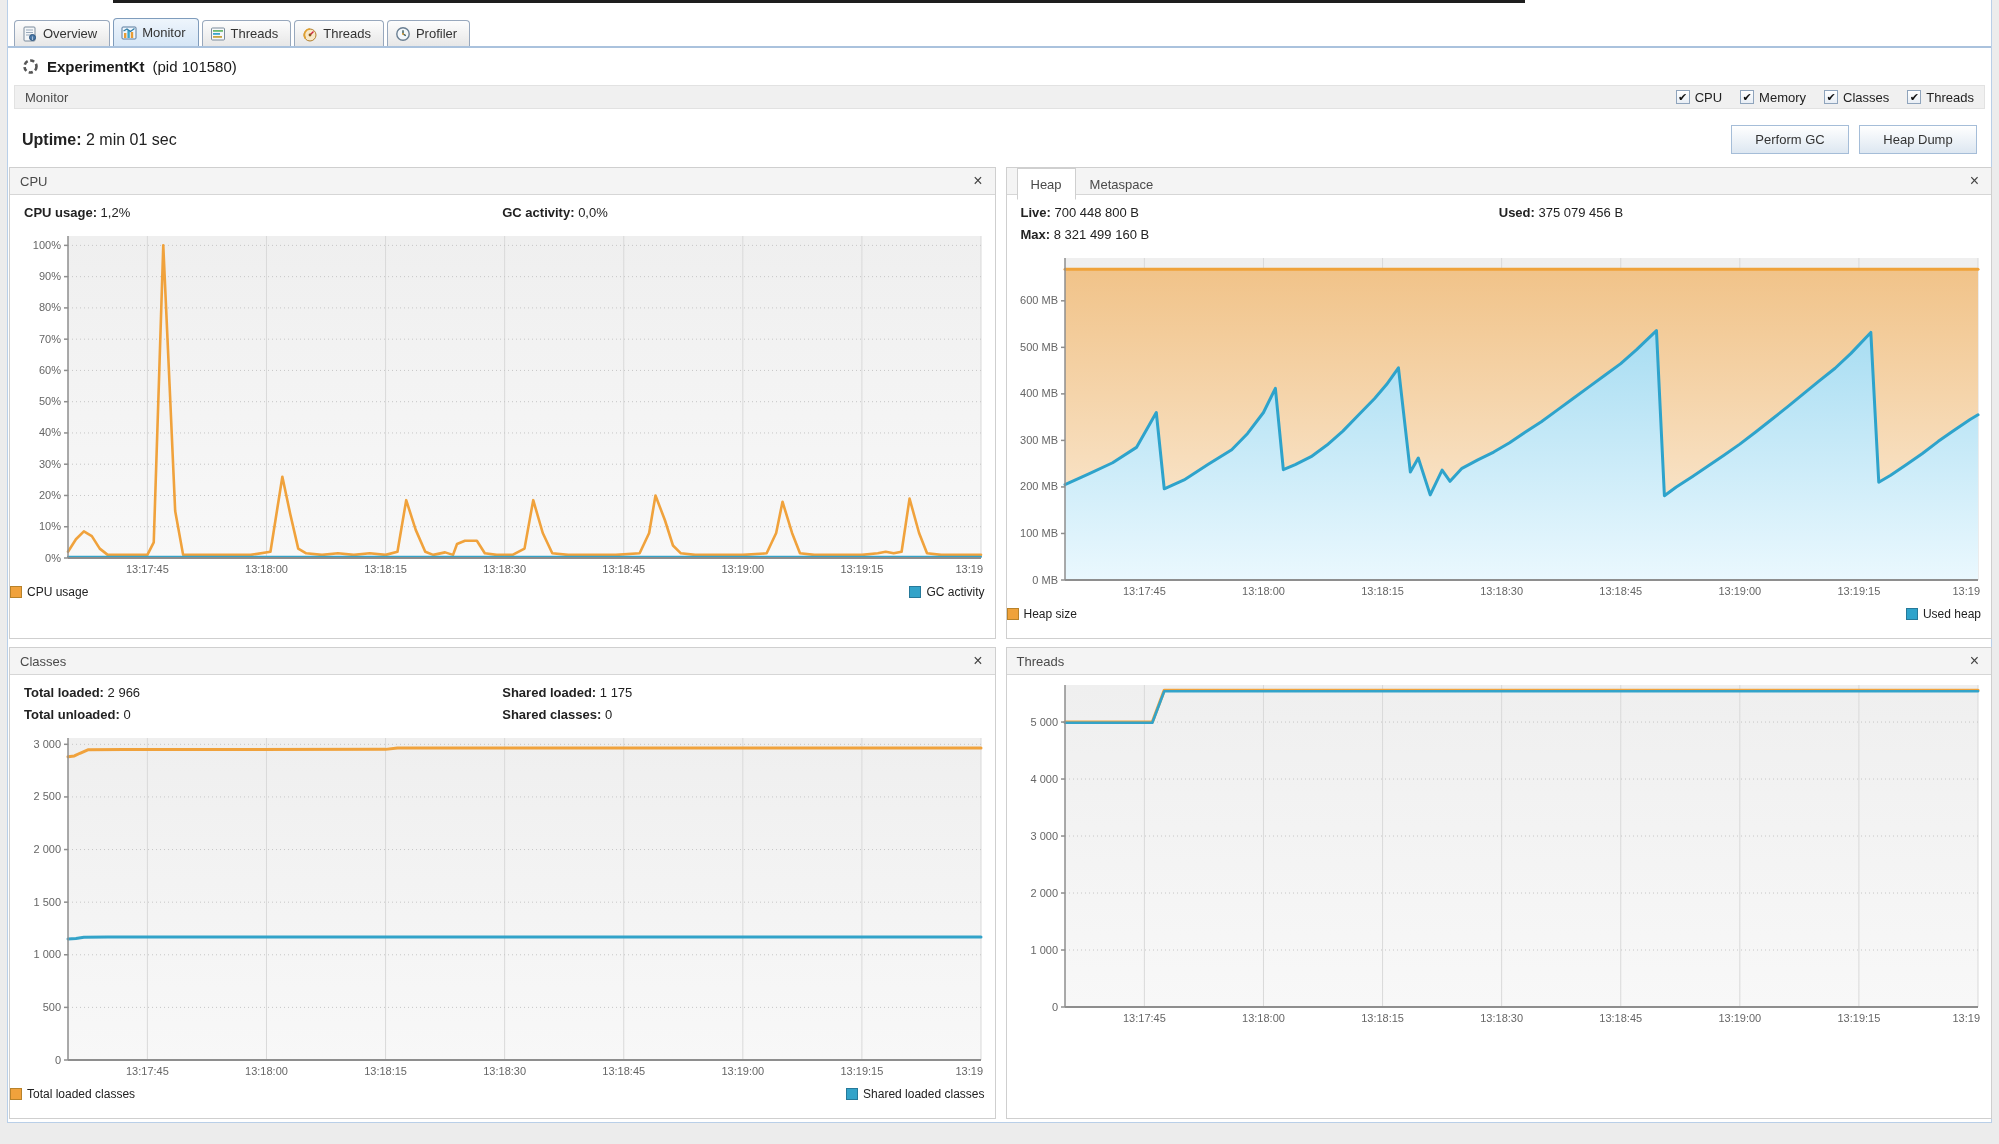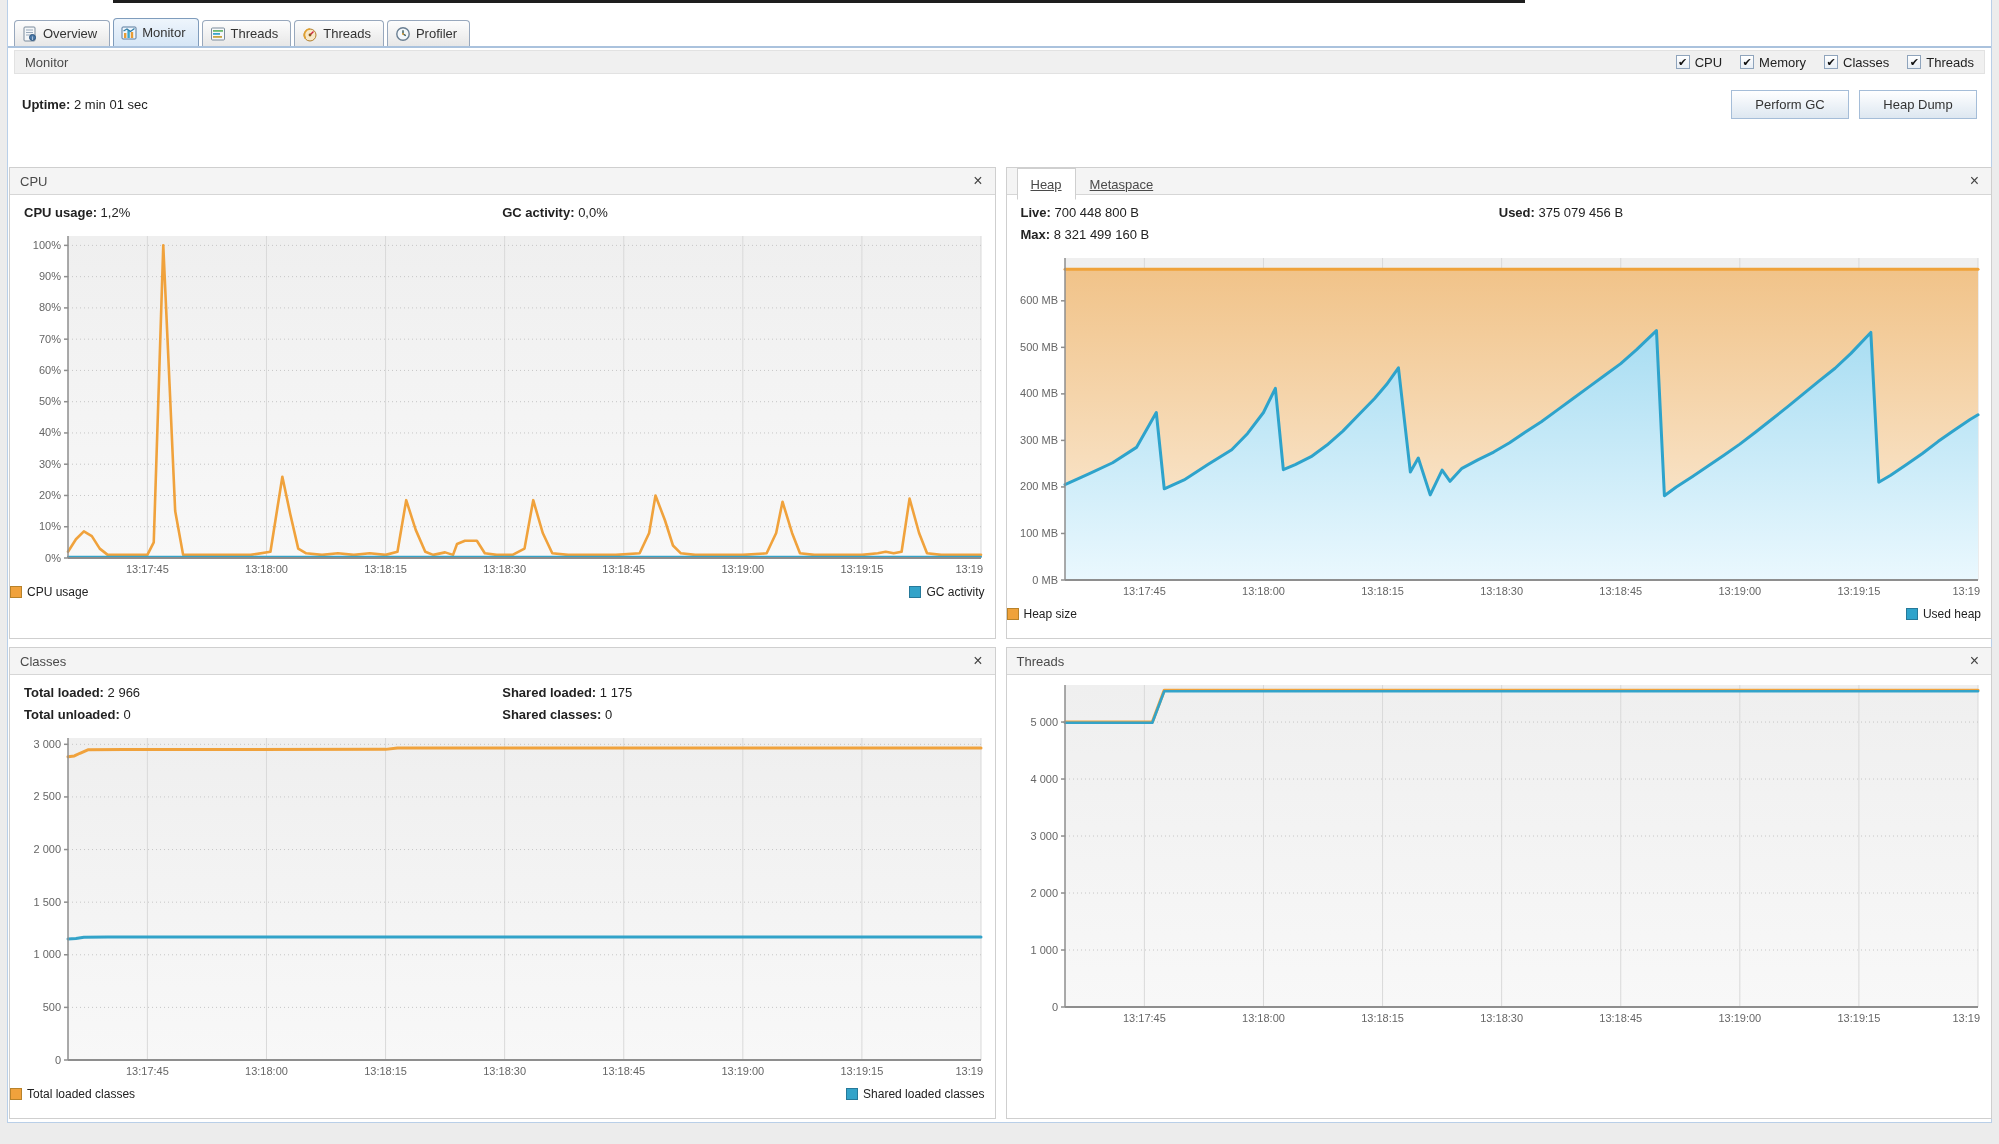--- a/index.html
+++ b/index.html
@@ -28,36 +28,36 @@
   .secbar { margin:2px 6px 0 6px; height:24px; background:#f0f0f0; border:1px solid #e2e2e2;
             display:flex; align-items:center; justify-content:space-between; padding:0 10px; }
   .secbar .sectitle { font-size:13px; color:#4a4a4a; }
   .toggles { display:flex; gap:18px; align-items:center; }
   .toggle { display:flex; gap:5px; align-items:center; font-size:13px; color:#222; cursor:default; }
   .cb { width:14px; height:14px; background:linear-gradient(#ffffff,#e8eef5); border:1px solid #8fa4bc;
         display:flex; align-items:center; justify-content:center; font-size:11px; color:#111; line-height:1; }
 
   
   .uprow { display:flex; align-items:center; justify-content:space-between; padding:16px 14px 10px 14px; }
-  .uptime { font-size:13px; }
+  .uptime { font-size:16px; }
   .uptime .b { font-weight:bold; }
   .btns { display:flex; gap:10px; }
   .btn { min-width:118px; text-align:center; padding:6px 18px; font-size:13px; color:#333;
          background:linear-gradient(#ffffff,#dde7f1); border:1px solid #a5bdd8; cursor:default; }
 
   
   .panels { position:absolute; left:1px; top:167px; width:1983px; display:grid;
             grid-template-columns:1fr 1fr; grid-column-gap:10px; grid-row-gap:8px; padding:0 0 0 0; }
   .panel { height:472px; background:#fff; border:1px solid #cfcfcf; overflow:hidden; display:flex; flex-direction:column; }
   .phead { height:27px; flex:none; background:#f4f4f4; border-bottom:1px solid #d6d6d6;
            display:flex; align-items:center; justify-content:space-between; padding:0 10px 0 10px; }
   .phead .ptitle { font-size:13px; color:#4a4a4a; }
   .pclose { font-size:16px; color:#444; line-height:1; cursor:default; padding:0 2px; }
   .phtabs { display:flex; align-self:flex-end; height:100%; align-items:stretch; }
-  .phtab { display:flex; align-items:center; padding:15px 13px; font-size:13px; color:#4a4a4a; border:1px solid transparent; cursor:default;text-decoration:underline; }
+  .phtab { display:flex; align-items:center; padding:15px 13px; font-size:13px; color:#4a4a4a; border:1px solid transparent; cursor:default; }
   .phtab.sel { background:#fff; border-color:#cfcfcf; border-bottom-color:#fff; margin-bottom:-1px; }
 
   .pstats { flex:none; display:grid; grid-template-columns:1fr 1fr; row-gap:7px; padding:10px 14px 6px 14px; font-size:13px; }
   .stat .b { font-weight:bold; }
 
   .chart { flex:none; height:350px; margin:4px 6px 0 2px; }
   .legend { flex:none; height:24px; display:flex; justify-content:space-between; align-items:center; gap:16px;
             padding-right:10px; font-size:12px; color:#222; }
   .lgitem { display:flex; align-items:center; gap:5px; }
   .sw { width:12px; height:12px; border:1px solid #888; }
@@ -113,20 +113,27 @@
       <svg viewBox="0 0 16 16">
           <circle cx="8" cy="8" r="6.2" fill="#f4f8fb" stroke="#6a7f92" stroke-width="1.4"></circle>
           <path d="M8 8 L8 4.2" stroke="#355" stroke-width="1.4"></path>
           <path d="M8 8 L10.8 9.6" stroke="#355" stroke-width="1.4"></path>
           <circle cx="8" cy="8" r="0.9" fill="#e8a030"></circle>
         </svg>
       <span>Profiler</span>
     </div>
   </div>
 
+  <div class="proc">
+    <svg width="17" height="17" viewBox="0 0 17 17">
+      <circle cx="8.5" cy="8.5" r="6" fill="none" stroke="#555" stroke-width="2.6" stroke-dasharray="4.2 2.6"></circle>
+    </svg>
+    <span class="pname">ExperimentKt</span>
+    <span class="ppid">(pid 101580)</span>
+  </div>
 
   <div class="secbar">
     <span class="sectitle">Monitor</span>
     <div class="toggles">
       <span class="toggle">
         <span class="cb">✔</span>
         <span>CPU</span>
       </span>
       <span class="toggle">
         <span class="cb">✔</span>

